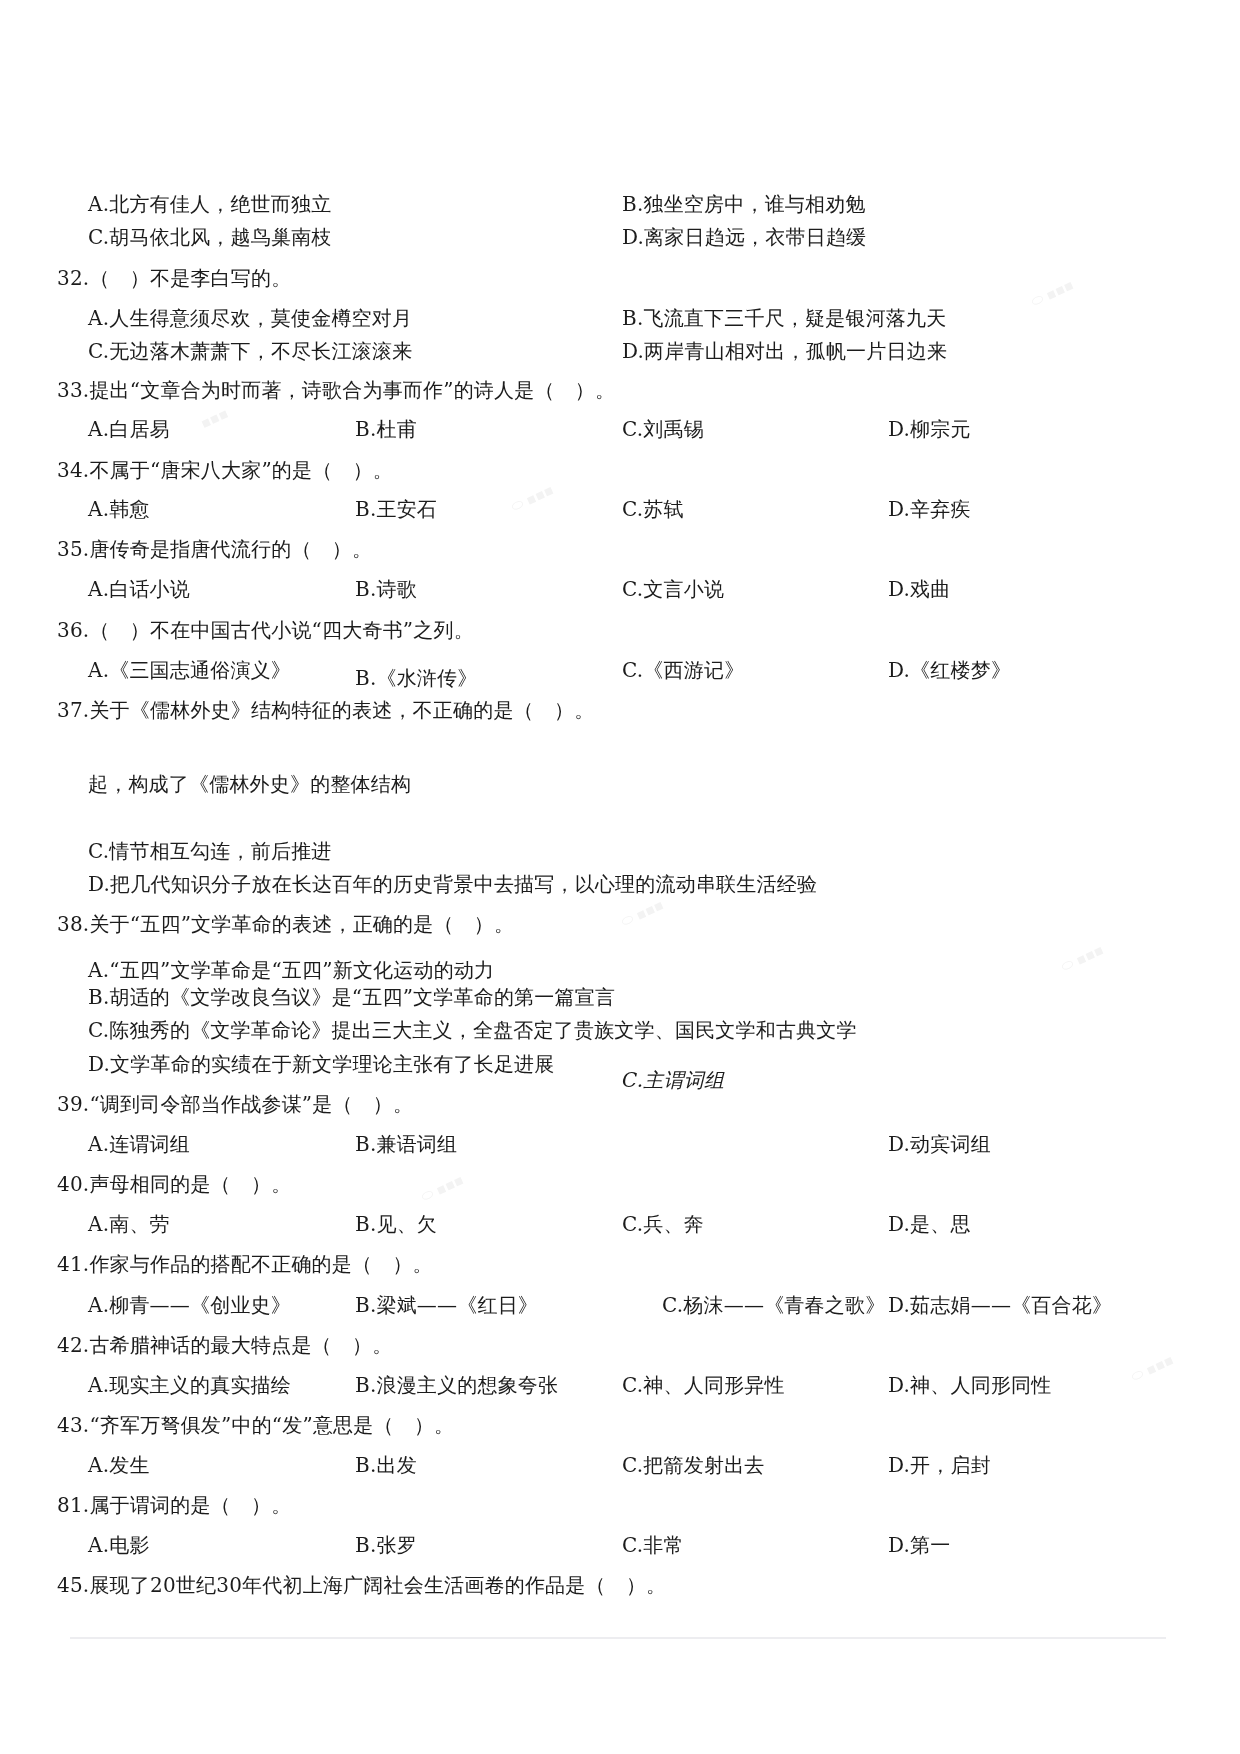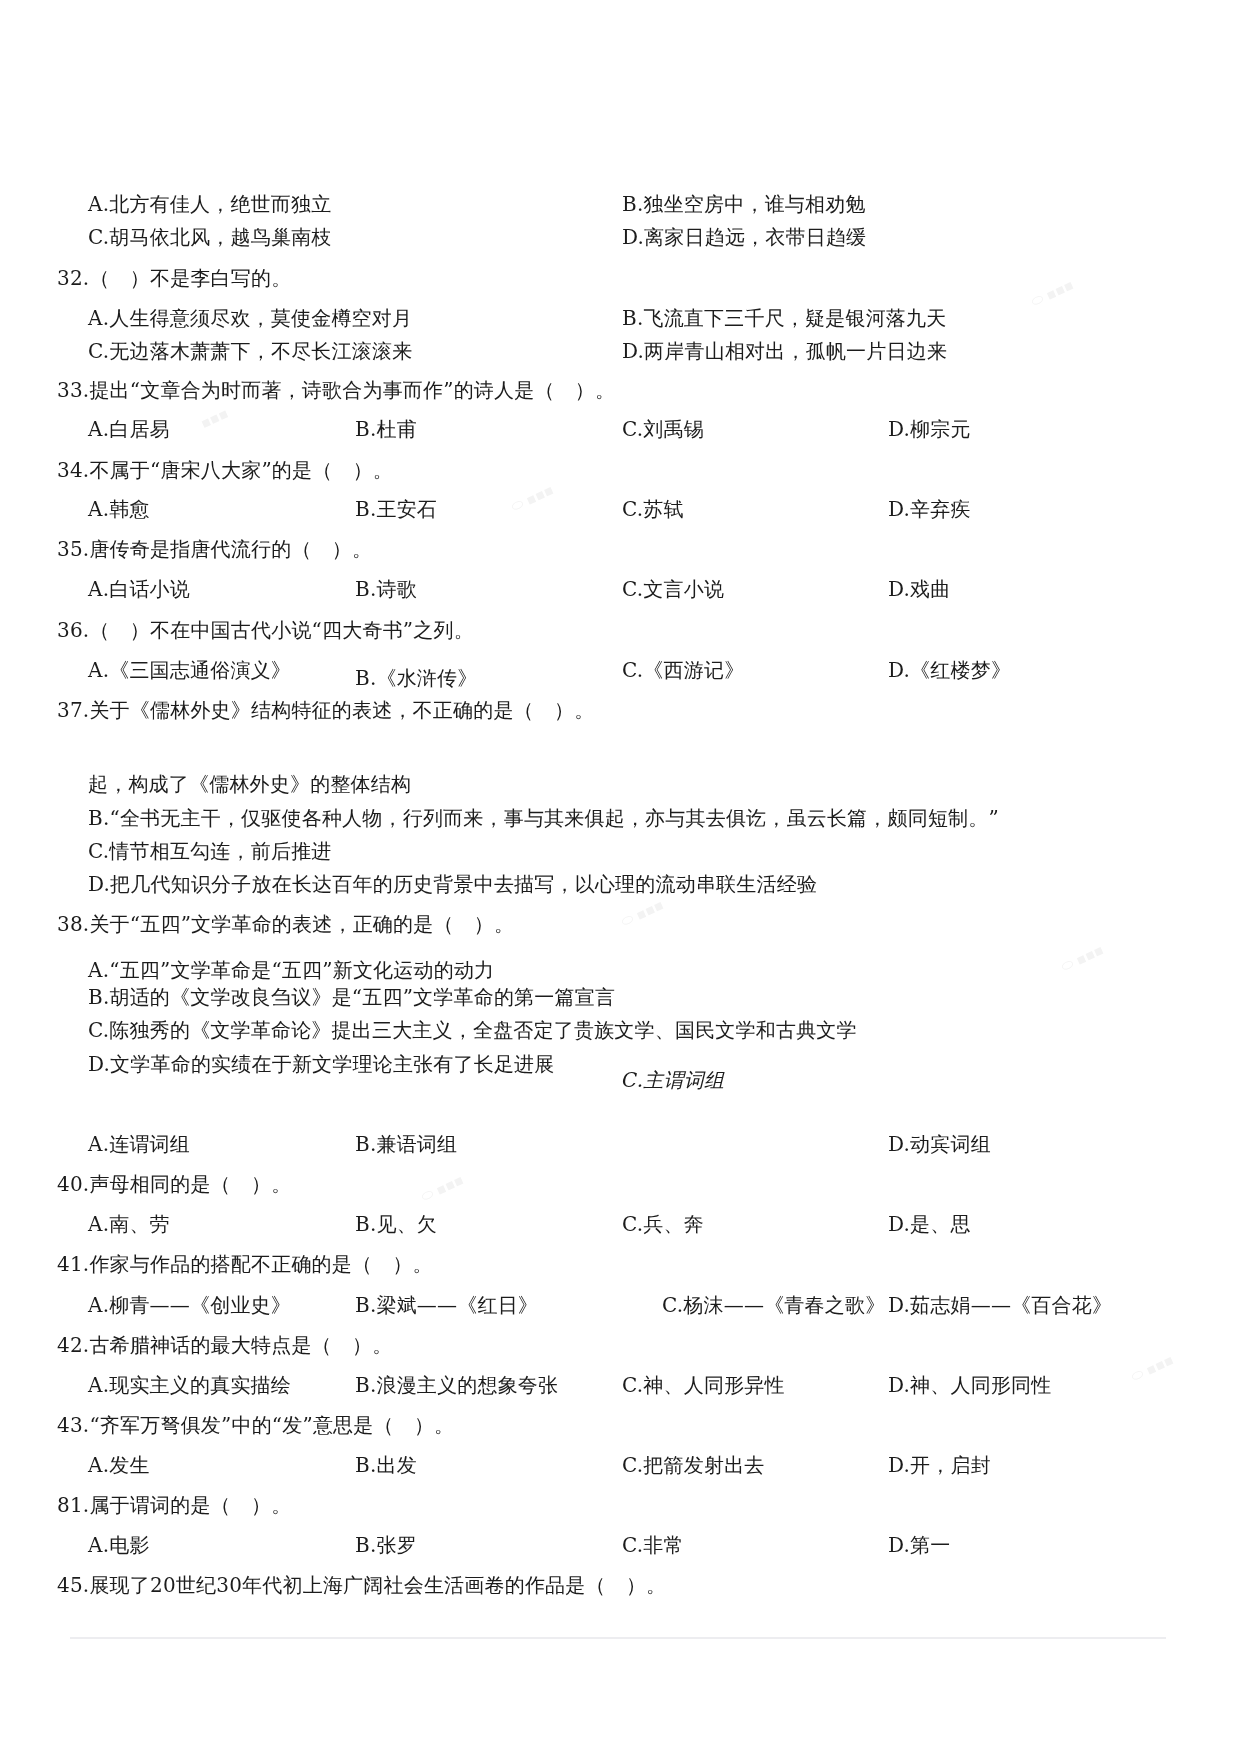--- a/index.html
+++ b/index.html
@@ -95,30 +95,30 @@
   <div class="line c4" style="top:576px;">D.戏曲</div>
 
   <div class="line q" style="top:617px;">36.（　）不在中国古代小说“四大奇书”之列。</div>
   <div class="line c1" style="top:657px;text-align:center;">A.《三国志通俗演义》</div>
   <div class="line c2" style="top:657px;margin-top:8px;">B.《水浒传》</div>
   <div class="line c3" style="top:657px;">C.《西游记》</div>
   <div class="line c4" style="top:657px;">D.《红楼梦》</div>
 
   <div class="line q" style="top:697px;">37.关于《儒林外史》结构特征的表述，不正确的是（　）。</div>
   <div class="line c1" style="top:771px;">起，构成了《儒林外史》的整体结构</div>
-  <div class="line c1" style="top:805px;">B.“全书无主干，仅驱使各种人物，行列而来，事与其来俱起，亦与其去俱讫，虽云长篇，颇同短制。”</div>
   <div class="line c1" style="top:838px;">C.情节相互勾连，前后推进</div>
   <div class="line c1" style="top:871px;">D.把几代知识分子放在长达百年的历史背景中去描写，以心理的流动串联生活经验</div>
 
   <div class="line q" style="top:911px;">38.关于“五四”文学革命的表述，正确的是（　）。</div>
   <div class="line c1" style="top:957px;">A.“五四”文学革命是“五四”新文化运动的动力</div>
   <div class="line c1" style="top:984px;">B.胡适的《文学改良刍议》是“五四”文学革命的第一篇宣言</div>
   <div class="line c1" style="top:1017px;">C.陈独秀的《文学革命论》提出三大主义，全盘否定了贵族文学、国民文学和古典文学</div>
   <div class="line c1" style="top:1051px;">D.文学革命的实绩在于新文学理论主张有了长足进展</div>
 
+  <div class="line q" style="top:1091px;">39.“调到司令部当作战参谋”是（　）。</div>
   <div class="line c1" style="top:1131px;text-align:right;">A.连谓词组</div>
   <div class="line c2" style="top:1131px;">B.兼语词组</div>
   <div class="line c3" style="top:1067px;font-style:italic;">C.主谓词组</div>
   <div class="line c4" style="top:1131px;">D.动宾词组</div>
 
   <div class="line q" style="top:1171px;">40.声母相同的是（　）。</div>
   <div class="line c1" style="top:1211px;">A.南、劳</div>
   <div class="line c2" style="top:1211px;">B.见、欠</div>
   <div class="line c3" style="top:1211px;">C.兵、奔</div>
   <div class="line c4" style="top:1211px;">D.是、思</div>

